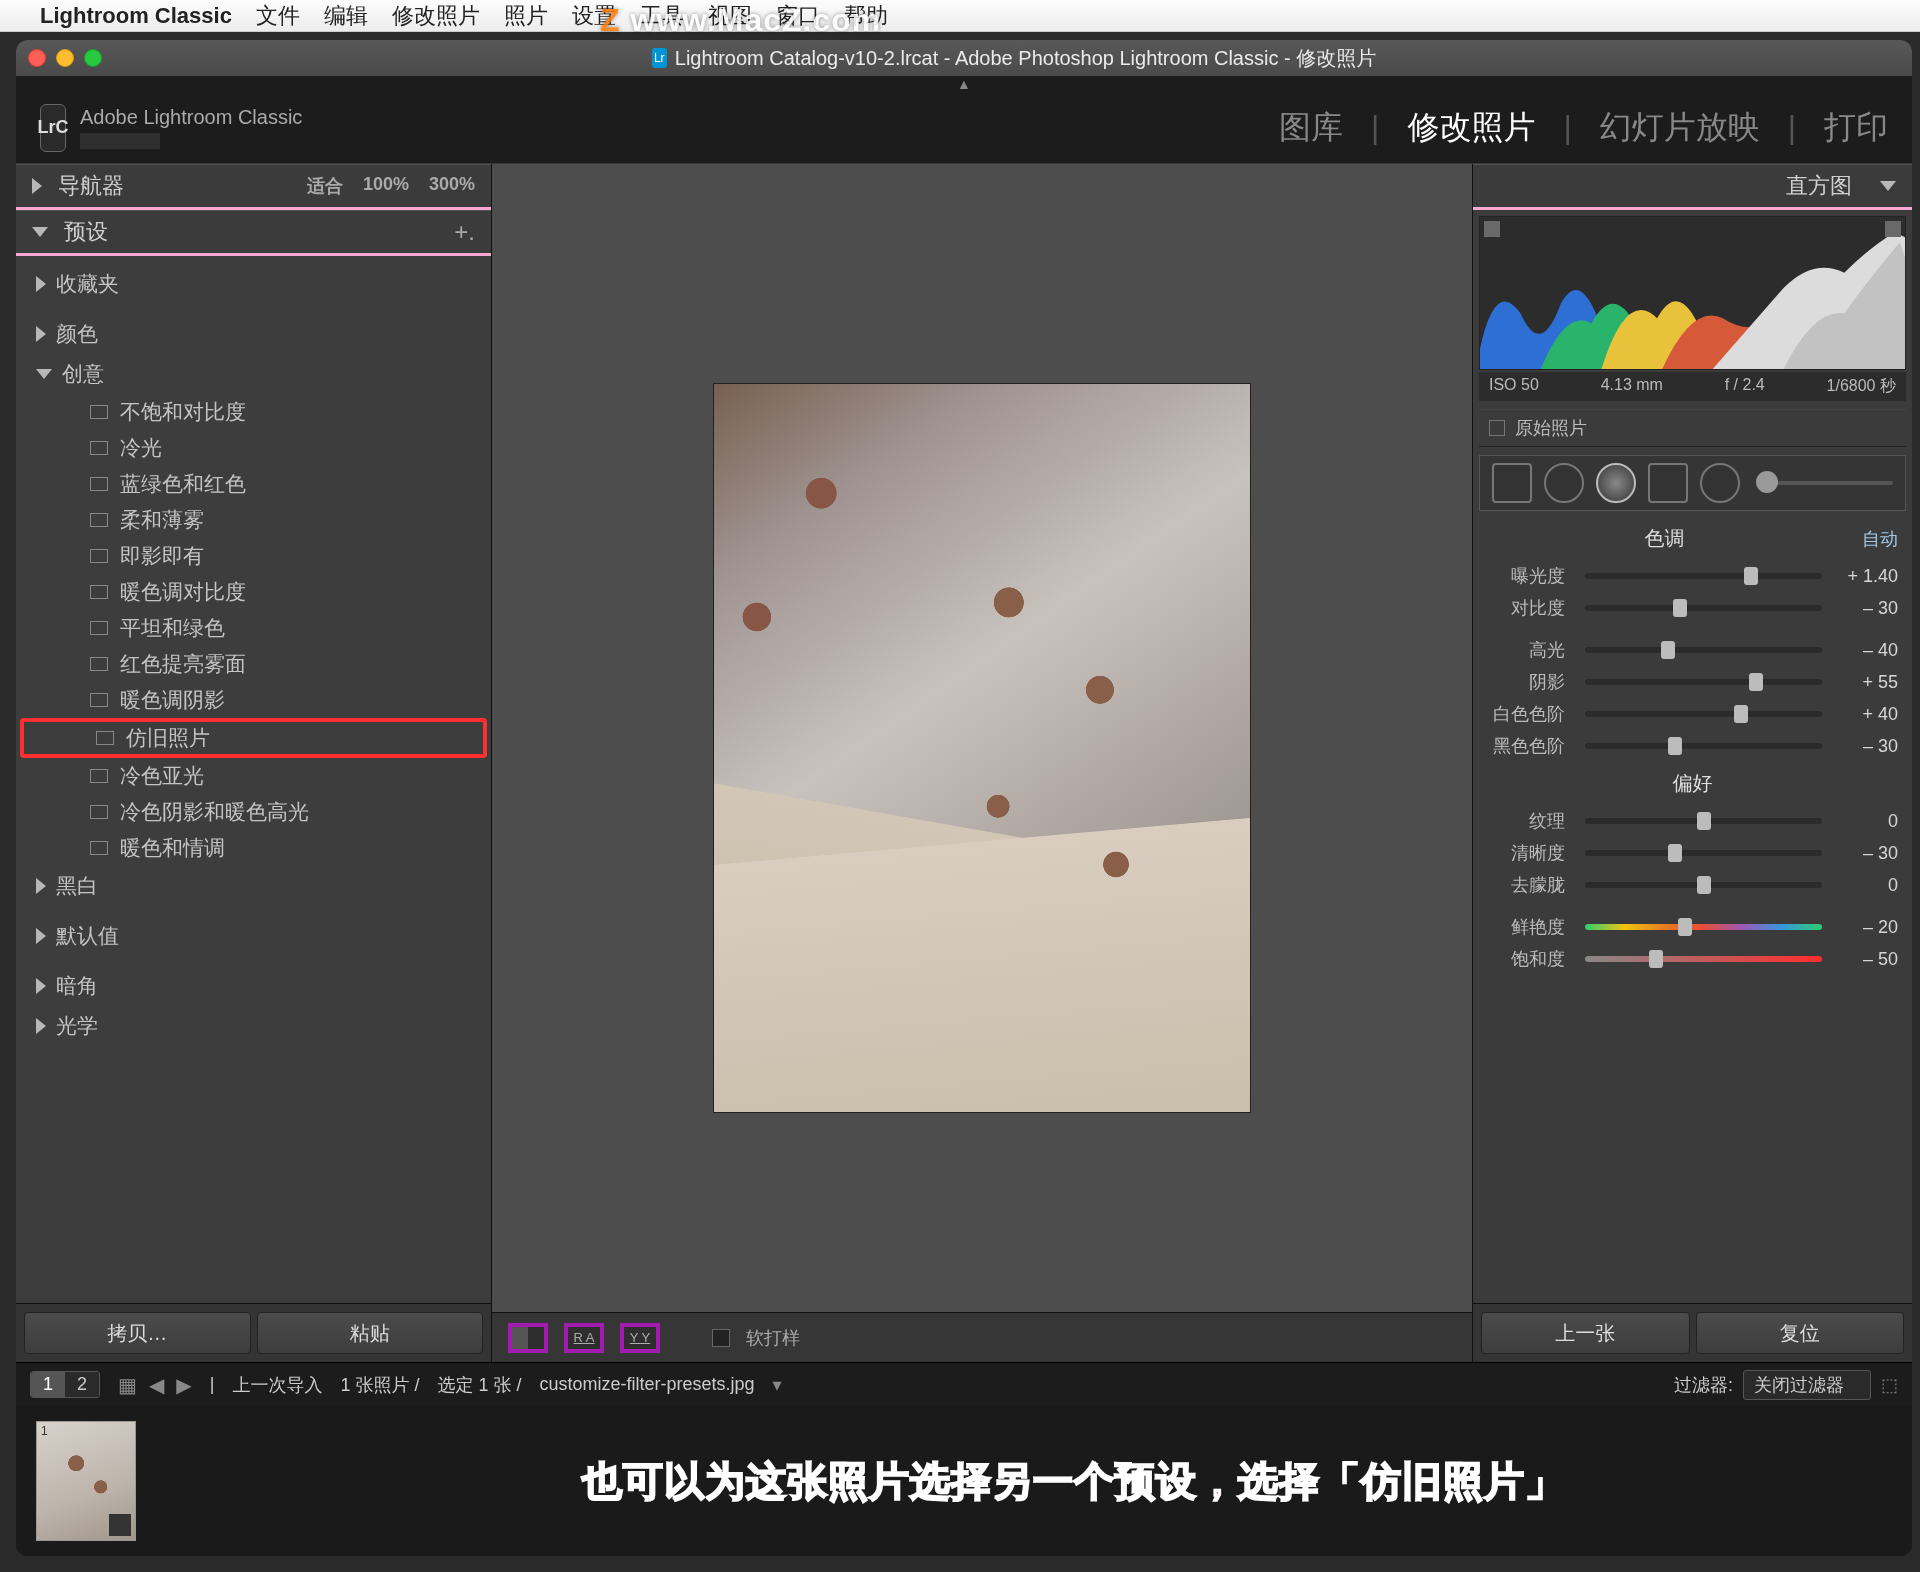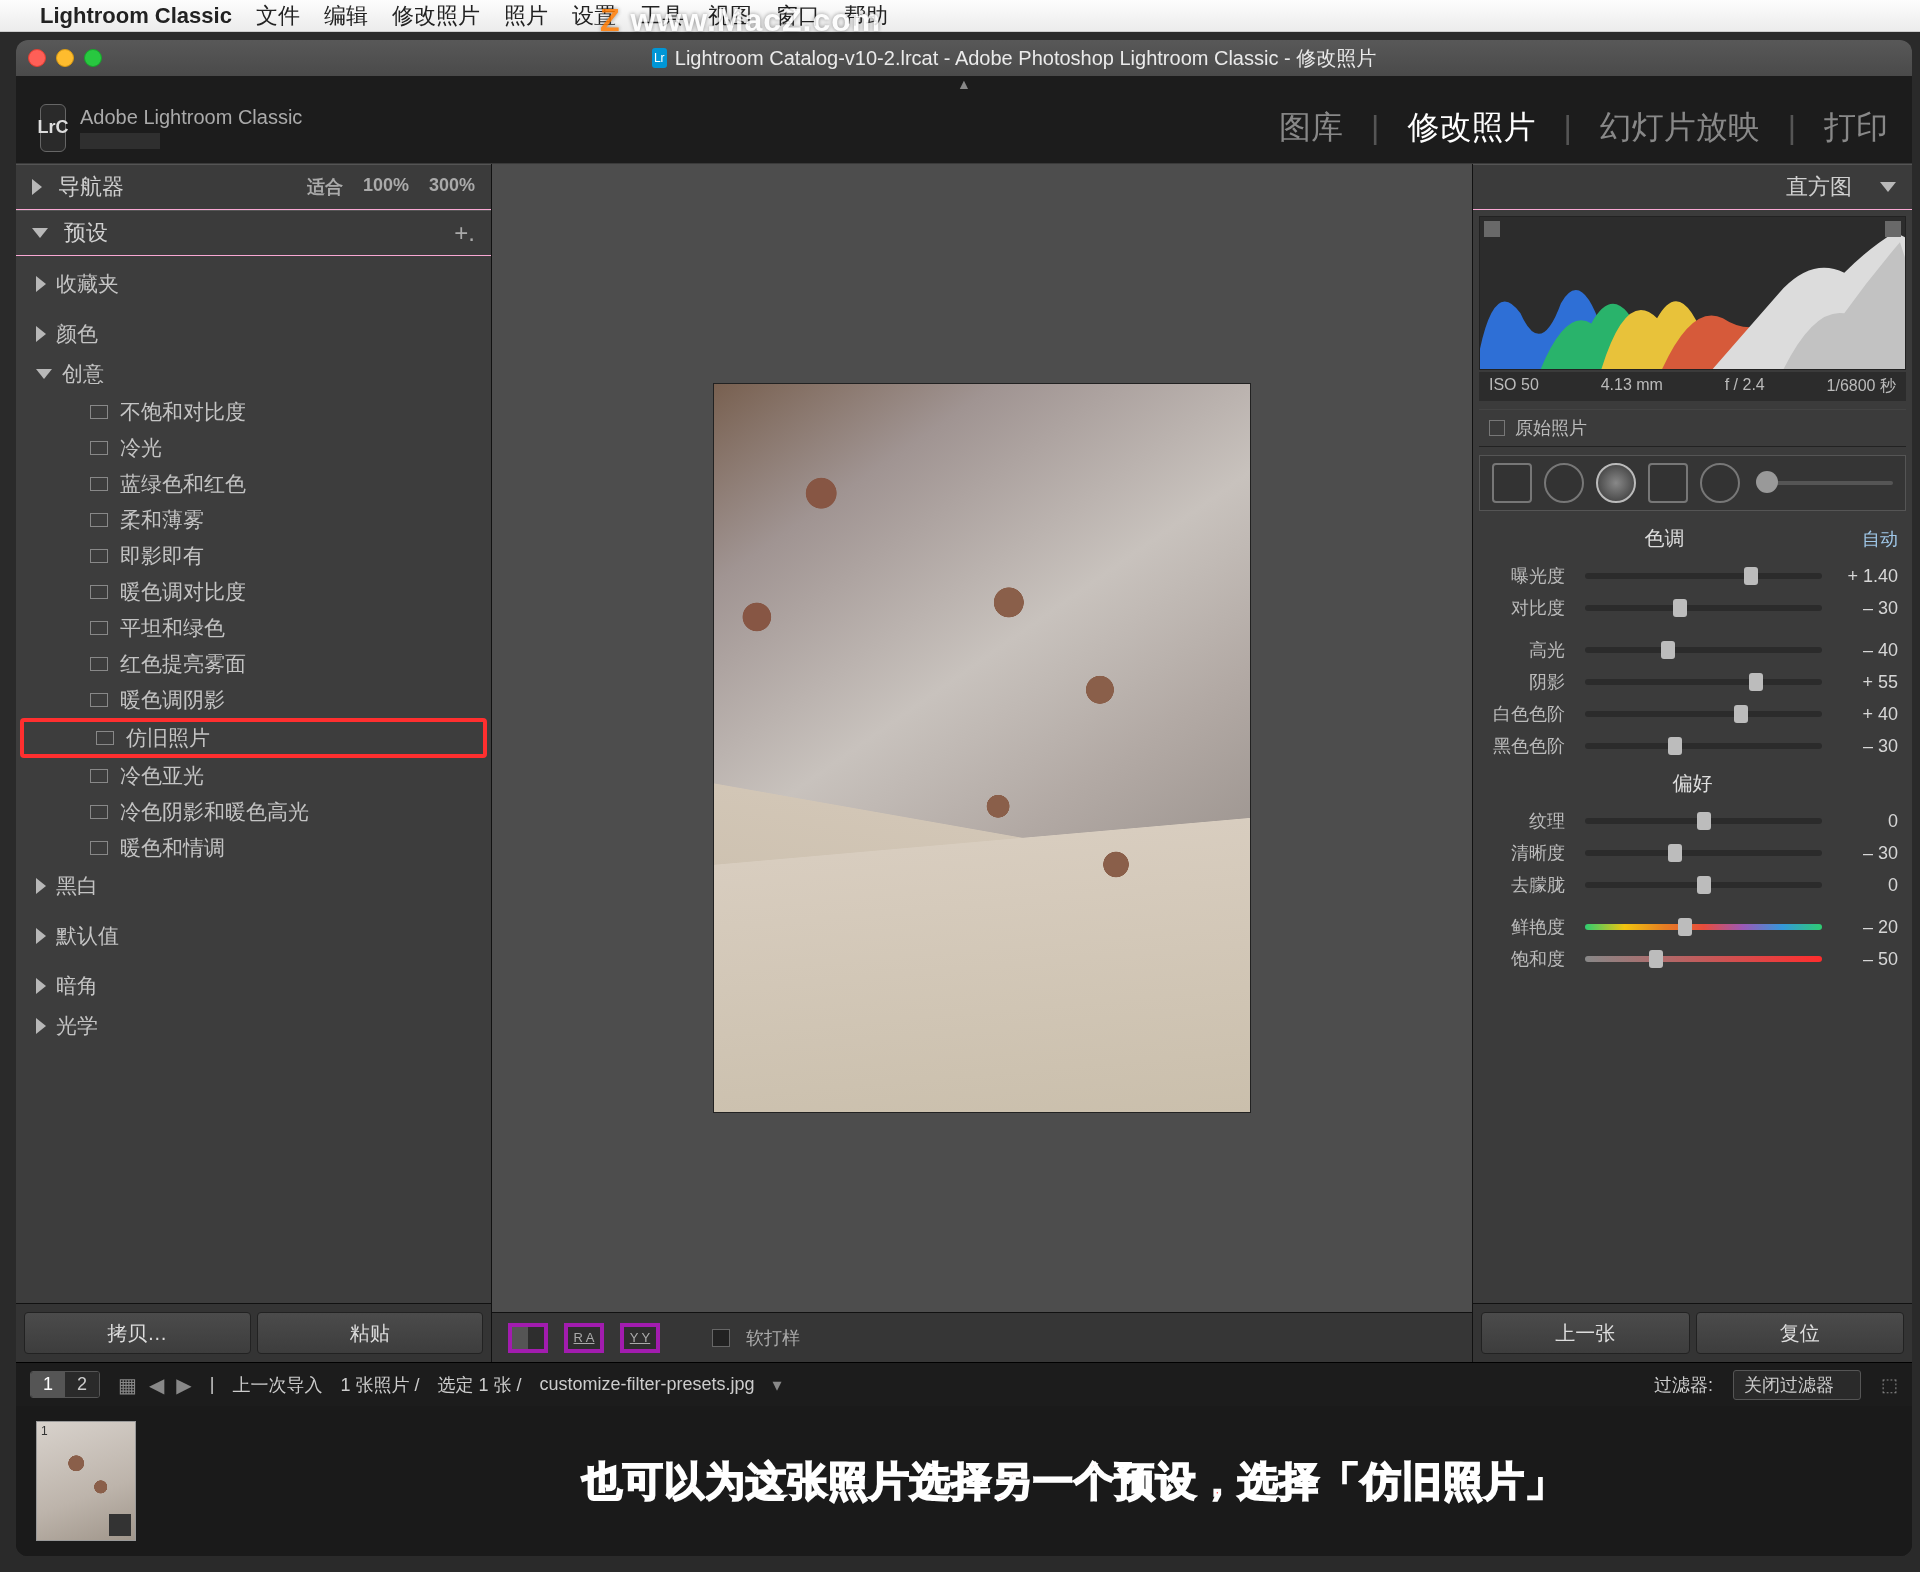--- a/index.html
+++ b/index.html
@@ -30,21 +30,21 @@
   .modules .sep { color:#555; }
   .modules .active { color:#fff; }
 
   
   .maingrid { flex:1; display:flex; min-height:0; }
   .panel { background:#363636; display:flex; flex-direction:column; }
   .panel.left { width:476px; border-right:1px solid #111; }
   .panel.right { width:440px; border-left:1px solid #111; }
   .center { flex:1; background:#4d4d4d; display:flex; align-items:center; justify-content:center; position:relative; }
 
-  .panel-header { height:46px; background:#3b3b3b; border-top:1px solid #555; border-bottom:1px solid #f9a8d4; display:flex; align-items:center; padding:0 16px; gap:16px; color:#d0d0d0; font-size:22px; }
+  .panel-header { height:46px; background:#3b3b3b; border-top:1px solid #555; border-bottom:3px solid #f9a8d4; display:flex; align-items:center; padding:0 16px; gap:16px; color:#d0d0d0; font-size:22px; }
   .panel-header .tri { display:inline-block; width:0;height:0; }
   .tri.r { border-top:8px solid transparent; border-bottom:8px solid transparent; border-left:10px solid #b8b8b8; }
   .tri.d { border-left:8px solid transparent; border-right:8px solid transparent; border-top:10px solid #b8b8b8; }
   .panel-header .zoom { margin-left:auto; display:flex; gap:20px; font-size:18px; color:#aaa; font-weight:600;}
   .panel-header .title { flex:1; }
   .panel-header .add { margin-left:auto; color:#aaa; font-size:24px; }
 
   .presets { flex:1; overflow:hidden; background:#3d3d3d; padding:8px 0; }
   .pres-group { padding:6px 20px 6px 40px; color:#c4c4c4; font-size:21px; display:flex; align-items:center; gap:10px; }
   .pres-group .tri { margin-left:-20px; }
@@ -104,21 +104,21 @@
   .slider-row .val { width:56px; text-align:right; color:#d6d6d6; }
   .slider-row.color .track { background:linear-gradient(90deg,#2ecc71,#f1c40f,#e67e22,#e74c3c,#9b59b6,#3498db,#2ecc71); }
   .slider-row.sat .track { background:linear-gradient(90deg,#888,#ff2d2d); }
 
   
   .statusbar { height:44px; background:#1c1c1c; border-top:1px solid #000; display:flex; align-items:center; padding:0 14px; gap:18px; color:#ccc; font-size:18px; }
   .sb-seg { display:inline-flex; border:1px solid #555; border-radius:3px; overflow:hidden; }
   .sb-seg span{padding:2px 12px;background:#2a2a2a;}
   .sb-seg span.active{background:#555;color:#fff;}
   .sb-icons{display:flex;gap:12px;color:#888;font-size:20px;}
-  .sb-right{margin-left:auto;display:flex;align-items:center;gap:20px;}
+  .sb-right{margin-left:auto;display:flex;align-items:center;gap:10px;}
   .sb-select{background:#2a2a2a;border:1px solid #555;padding:2px 26px 2px 10px;color:#ccc;border-radius:3px;}
 
   .filmstrip { height:150px; background:#1a1a1a; display:flex; align-items:center; padding:0 20px; position:relative; }
   .thumb { width:100px;height:120px;border:1px solid #999;background:#ccc;padding:4px;position:relative;
     background:
       radial-gradient(circle at 40% 35%, #8a5f4a 8%, transparent 8.5%),
       radial-gradient(circle at 65% 55%, #8a5f4a 7%, transparent 7.5%),
       linear-gradient(160deg,#d8d2cc 0%,#bdb4ab 60%,#a0968b 100%);
   }
   .thumb::after{content:"";position:absolute;right:4px;bottom:4px;width:22px;height:22px;background:#333;}

